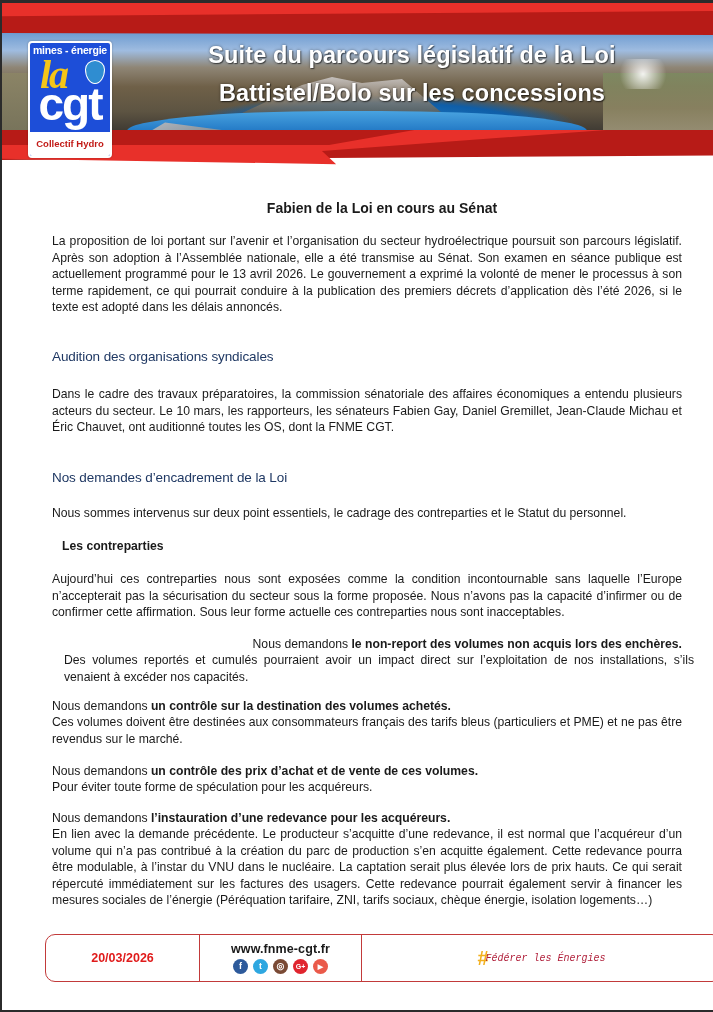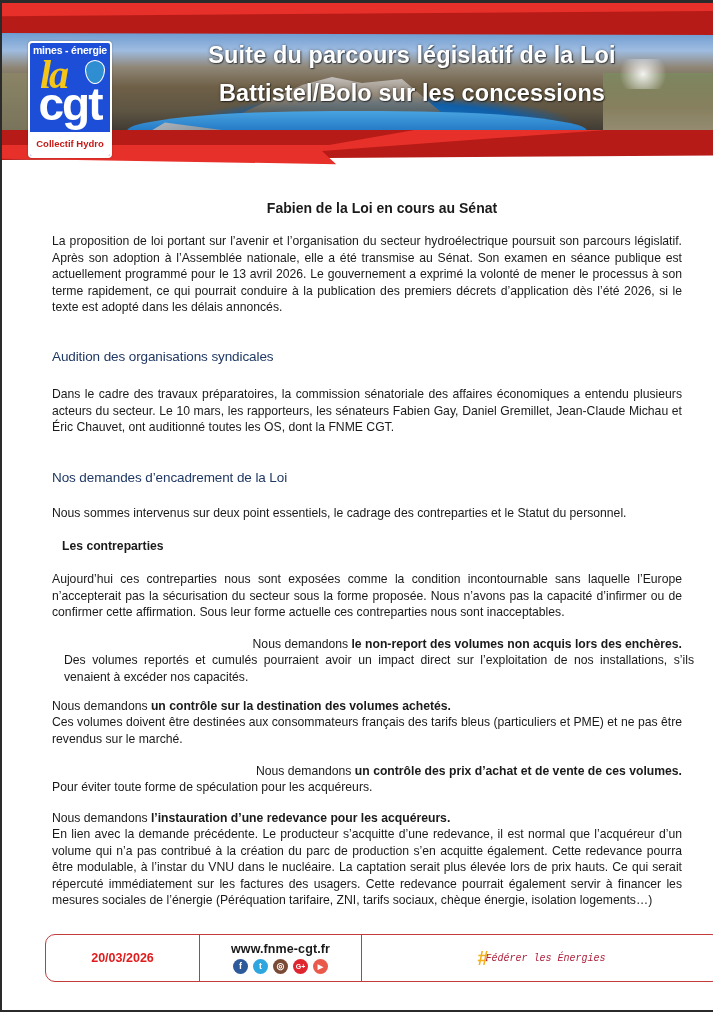--- a/index.html
+++ b/index.html
@@ -140,21 +140,21 @@
   <div class="demand-line" style="top:436px;text-align:right;">
     <span>Nous demandons </span><b>le non-report des volumes non acquis lors des enchères.</b>
   </div>
   <div class="para" style="top:452px;margin-left:12px;">Des volumes reportés et cumulés pourraient avoir un impact direct sur l’exploitation de nos installations, s’ils venaient à excéder nos capacités.</div>
 
   <div class="demand-line" style="top:498px;">
     <span>Nous demandons </span><b>un contrôle sur la destination des volumes achetés.</b>
   </div>
   <div class="para" style="top:514px;">Ces volumes doivent être destinées aux consommateurs français des tarifs bleus (particuliers et PME) et ne pas être revendus sur le marché.</div>
 
-  <div class="demand-line" style="top:563px;text-align:right;">
+  <div class="demand-line" style="top:563px;">
     <span>Nous demandons </span><b>un contrôle des prix d’achat et de vente de ces volumes.</b>
   </div>
   <div class="para" style="top:579px;">Pour éviter toute forme de spéculation pour les acquéreurs.</div>
 
   <div class="demand-line" style="top:610px;">
     <span>Nous demandons </span><b>l’instauration d’une redevance pour les acquéreurs.</b>
   </div>
   <div class="para" style="top:626px;">En lien avec la demande précédente. Le producteur s’acquitte d’une redevance, il est normal que l’acquéreur d’un volume qui n’a pas contribué à la création du parc de production s’en acquitte également. Cette redevance pourra être modulable, à l’instar du VNU dans le nucléaire. La captation serait plus élevée lors de prix hauts. Ce qui serait répercuté immédiatement sur les factures des usagers. Cette redevance pourrait également servir à financer les mesures sociales de l’énergie (Péréquation tarifaire, ZNI, tarifs sociaux, chèque énergie, isolation logements…)</div>
 </div>
 

